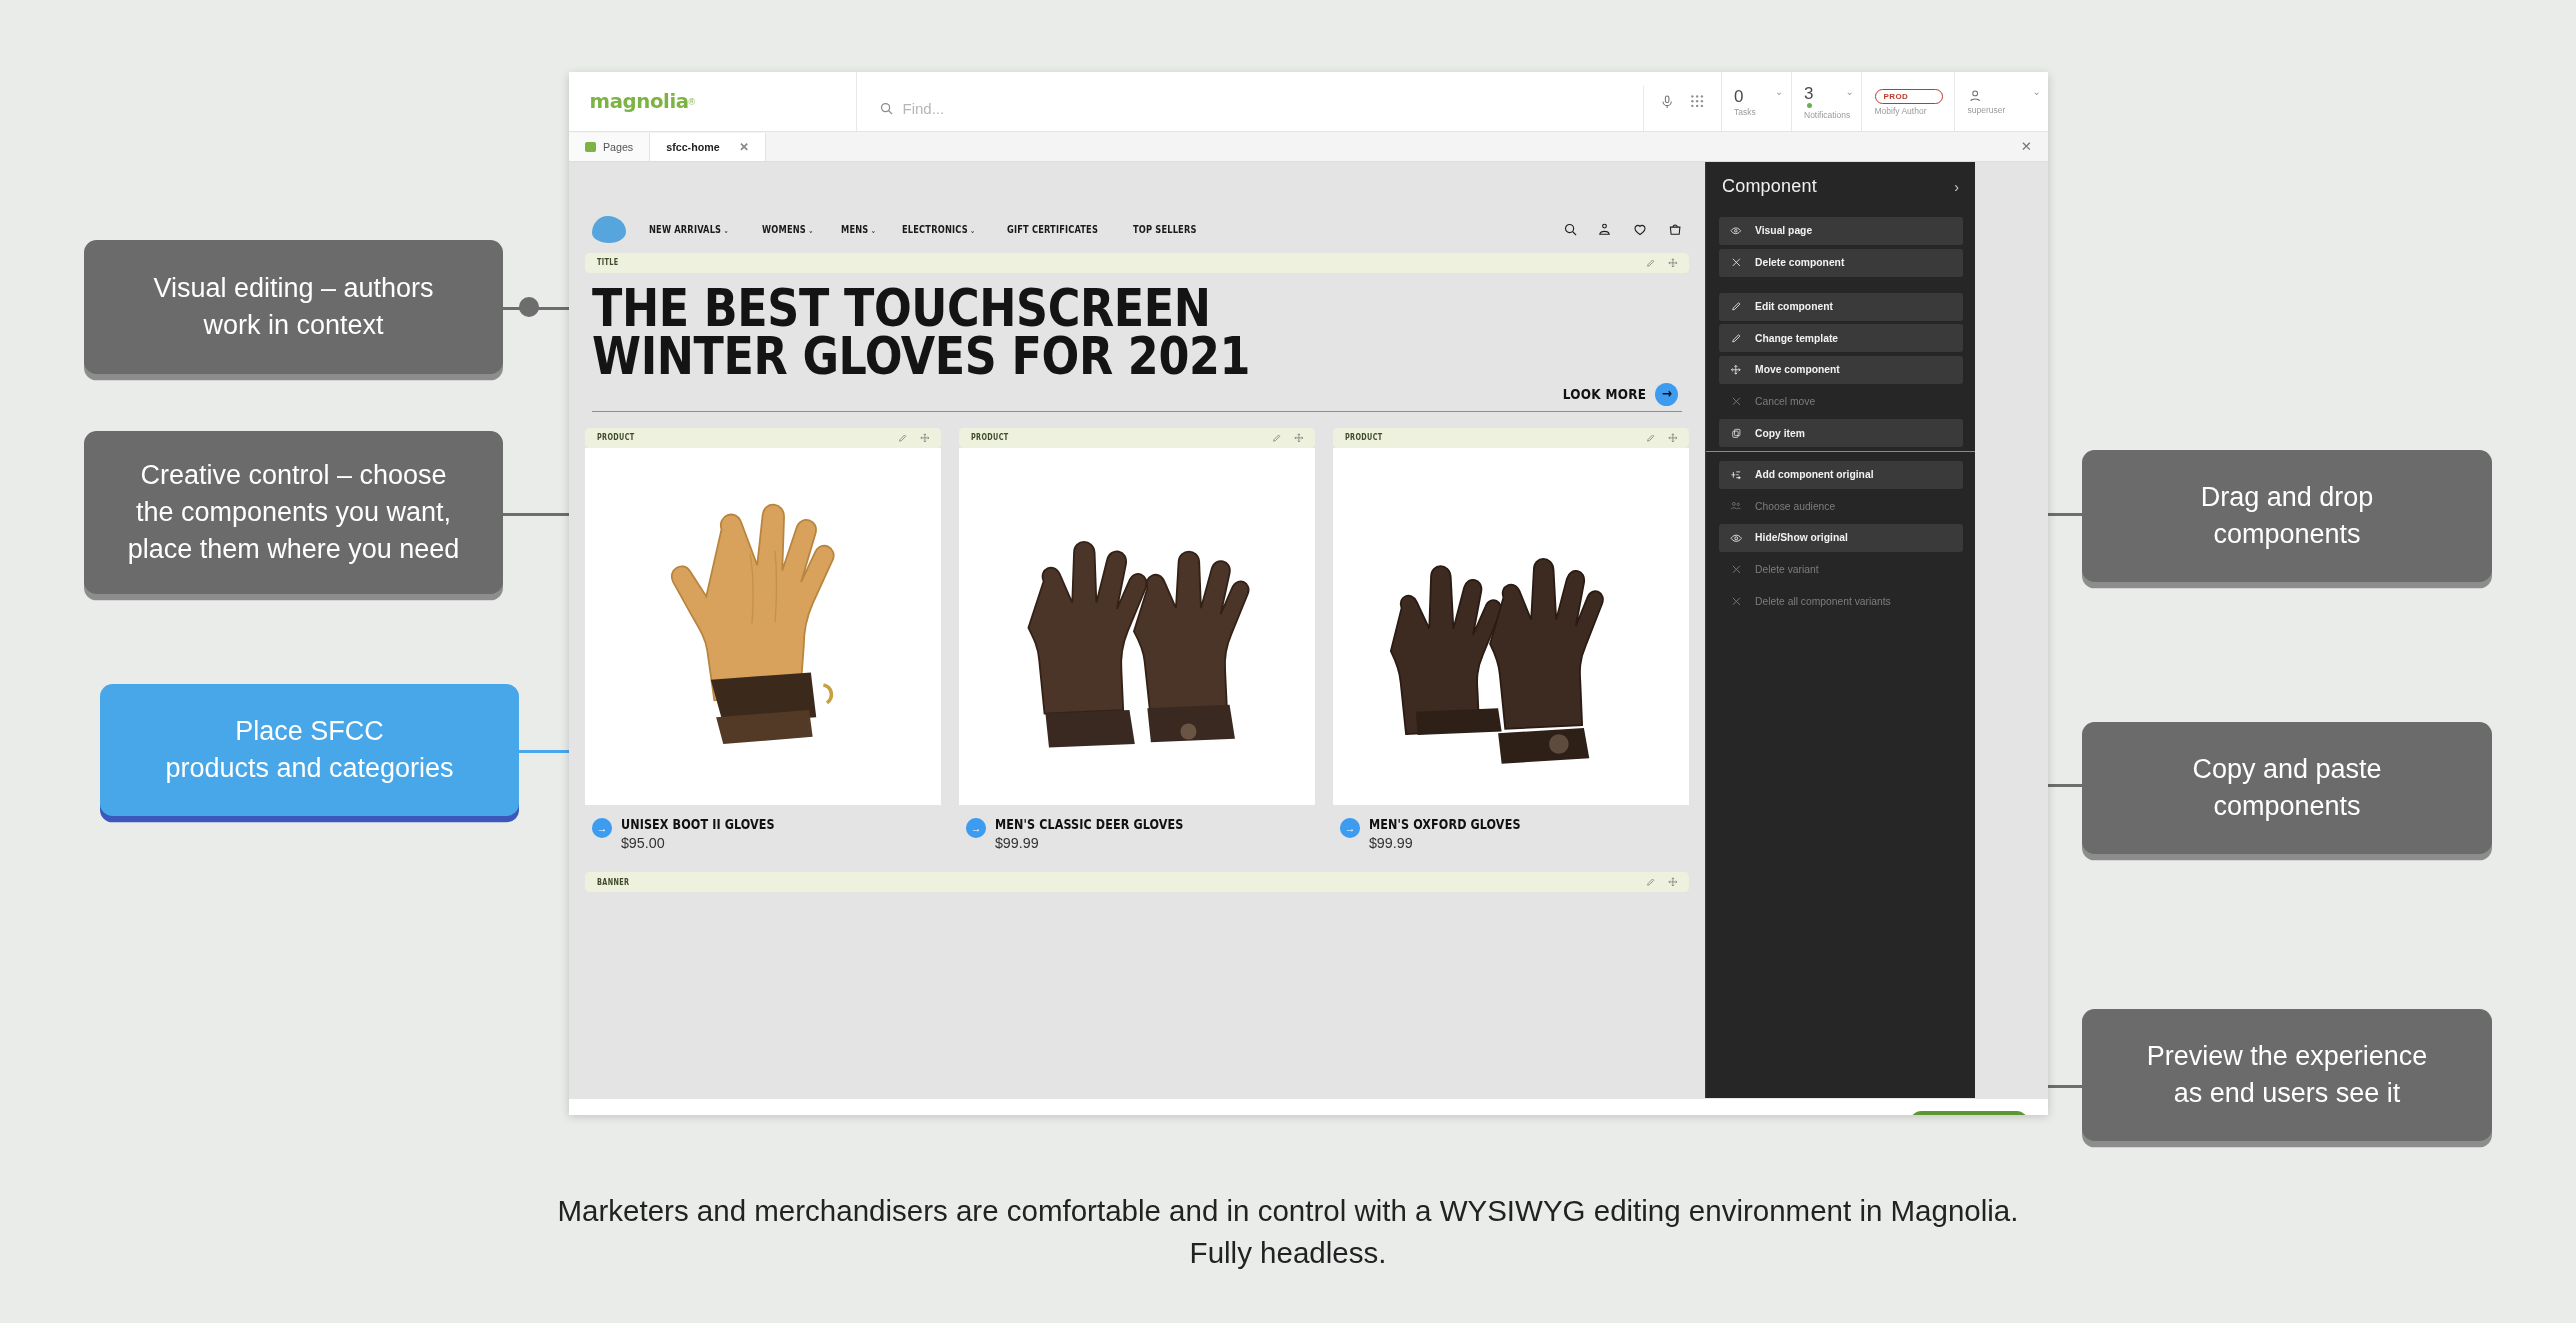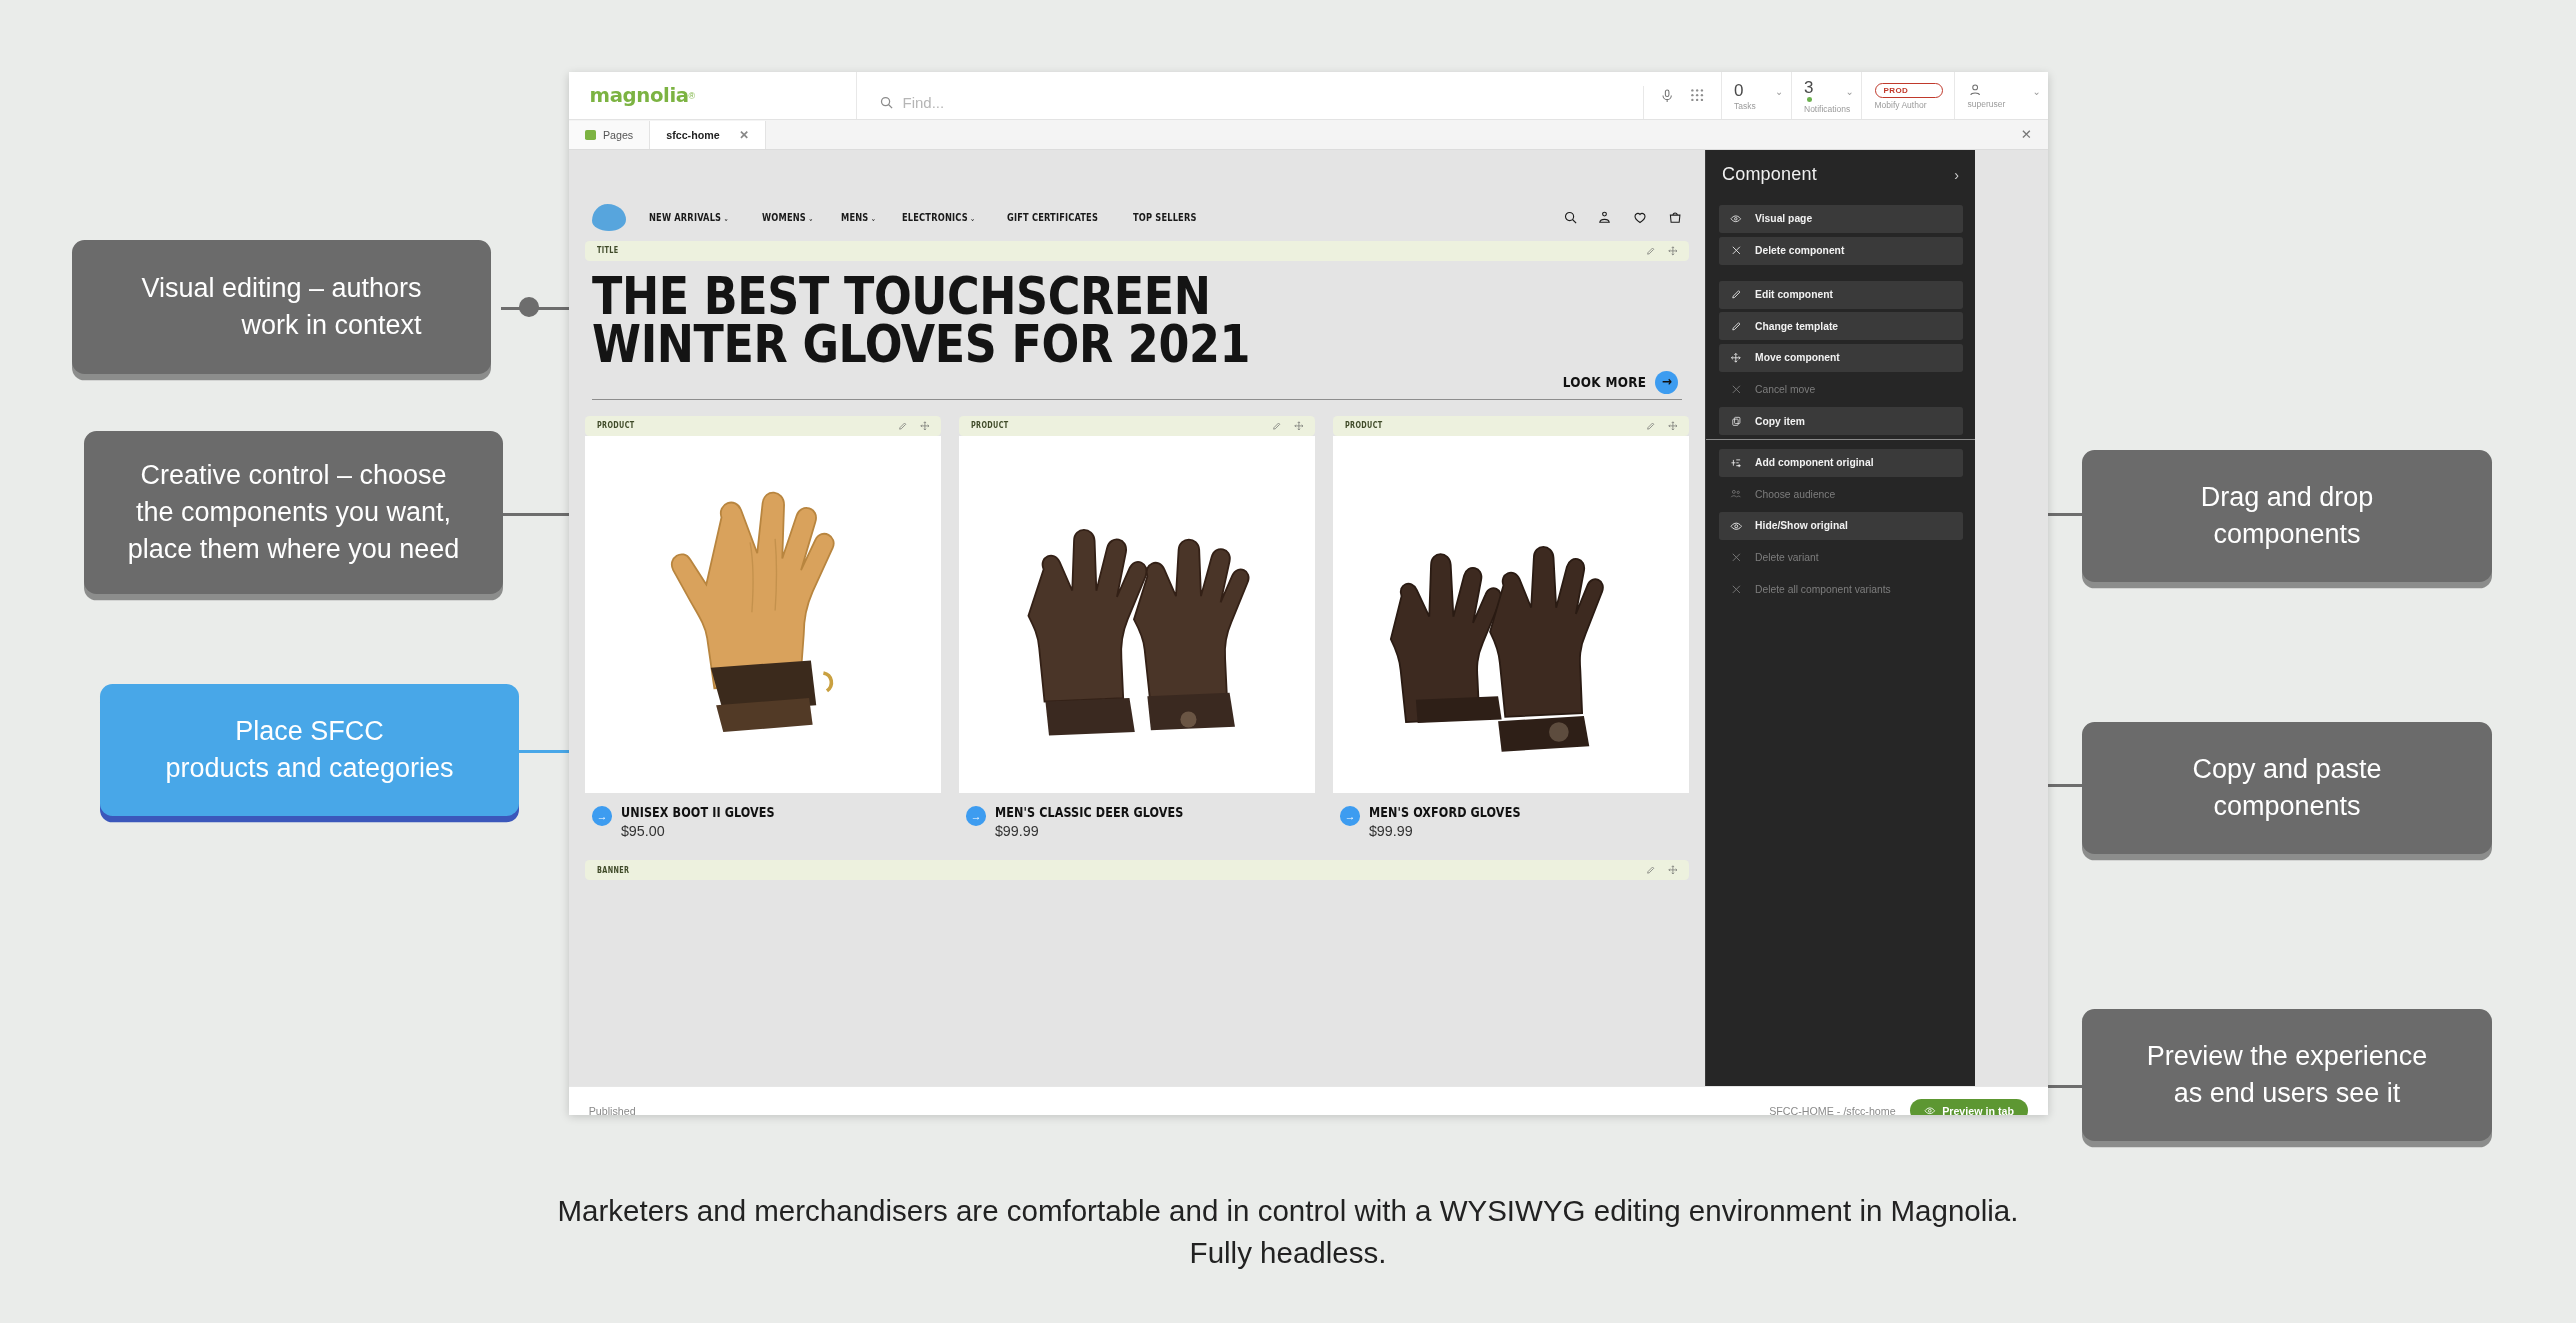--- a/index.html
+++ b/index.html
@@ -38,21 +38,21 @@
   
   #app {
     position: absolute; left: 569px; top: 72px;
     width: 1479px; height: 1043px;
     background: #ffffff;
     box-shadow: 0 1.8px 9px rgba(0,0,0,0.18);
     overflow: hidden;
   }
 
   
-  .topbar { display: flex; height: 48px; background: #ffffff; border-bottom: 0.9px solid #e3e3e3; }
+  .topbar { display: flex; height: 60px; background: #ffffff; border-bottom: 0.9px solid #e3e3e3; }
   .tb-logo { width: 288px; display: flex; align-items: center; padding-left: 20.6px;
              border-right: 0.9px solid #e8e8e8; }
   .logo-text {
     font-family: "DejaVu Sans", sans-serif;
     font-size: 19.7px; font-weight: 700; color: #7cb342; letter-spacing: -0.4px;
     position: relative;
   }
   .tb-search { flex: 1; display: flex; align-items: center; gap: 9px; padding-left: 21.5px;
                border-right: 0.9px solid #e8e8e8; margin-top: 14px; }
   .tb-search .ph { color: #b6b6b6; font-size: 15px; }
@@ -187,21 +187,21 @@
 
   <div class="conn-line" style="left:1731px; top:513px; width:358px;"></div>
   <div class="conn-dot" style="left:1726px; top:503px;"></div>
 
   <div class="conn-line" style="left:1646px; top:784px; width:443px;"></div>
   <div class="conn-dot" style="left:1640px; top:775px;"></div>
 
   <div class="conn-line" style="left:2020px; top:1085px; width:72px;"></div>
   <div class="conn-dot" style="left:2011px; top:1075px;"></div>
 
-  <div class="callout grey" style="left:72px; top:240px; width:419px; height:134px;text-align:right;">
+  <div class="callout grey" style="left:84px; top:240px; width:419px; height:134px;">
     <span style="white-space:pre-line">Visual editing – authors
 work in context</span>
   </div>
 
   <div class="callout grey" style="left:84px; top:431px; width:419px; height:163px;">
     <span style="white-space:pre-line">Creative control – choose
 the components you want,
 place them where you need</span>
   </div>
 

